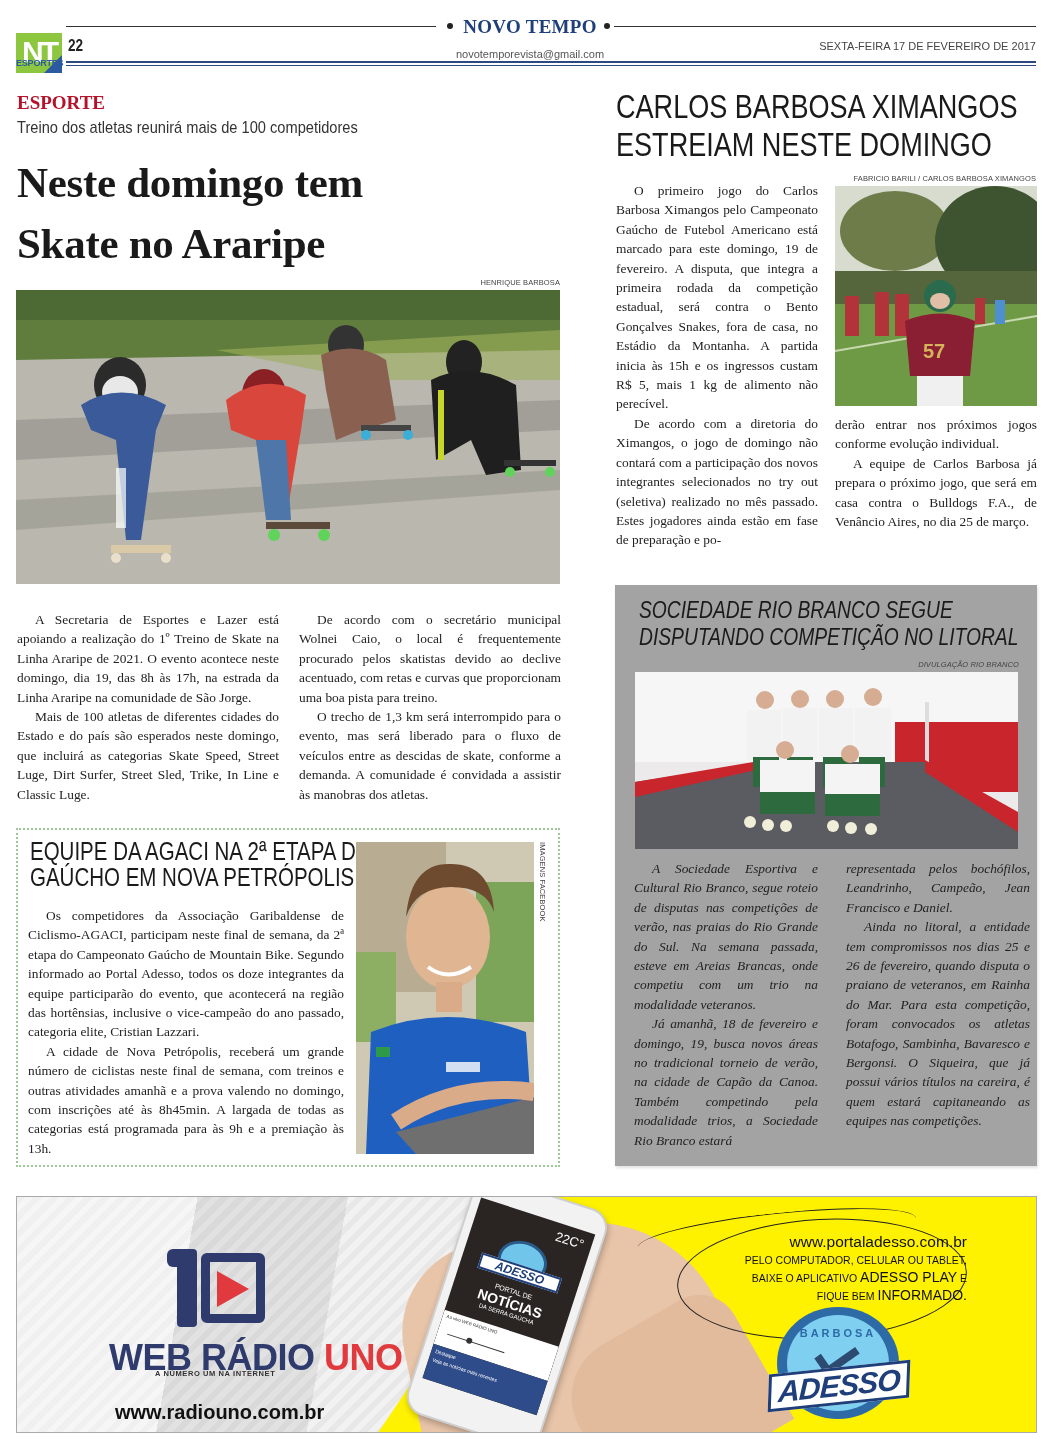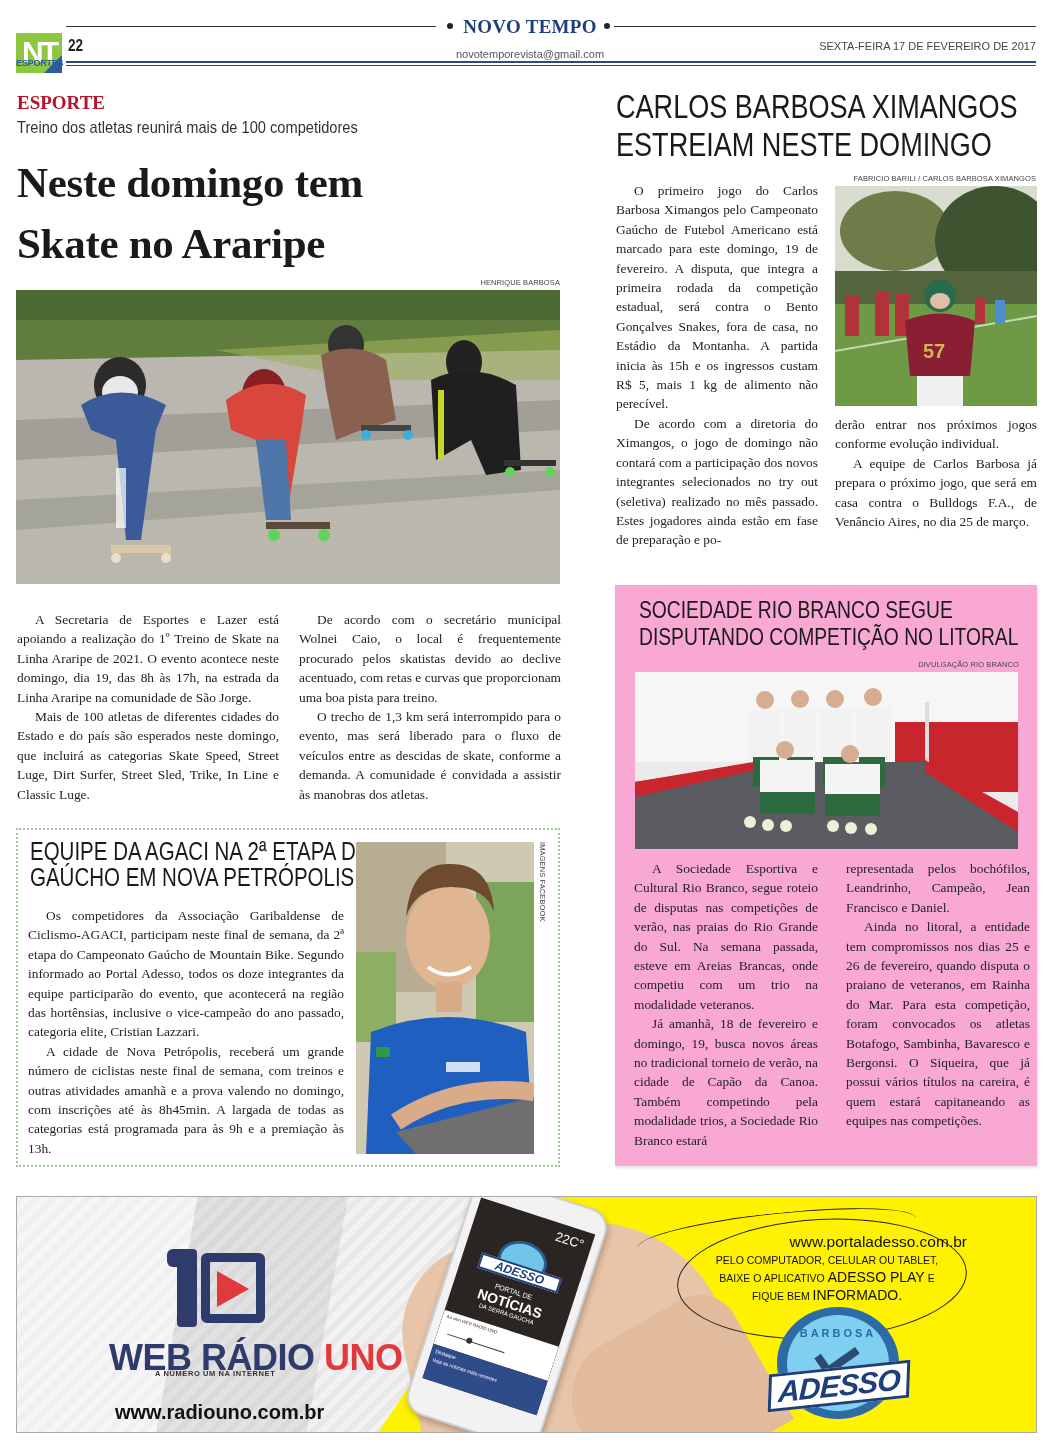--- a/index.html
+++ b/index.html
@@ -38,21 +38,21 @@
   .skate-col2 { position: absolute; left: 299px; top: 610px; width: 262px; }
 
   
   .xim-head { position: absolute; left: 616px; top: 88px; font-size: 33px; line-height: 38px; }
   .xim-credit { position: absolute; left: 836px; top: 174px; width: 200px; text-align: right; }
   .xim-photo { position: absolute; left: 835px; top: 186px; width: 202px; height: 220px; overflow: hidden; }
   .xim-col1 { position: absolute; left: 616px; top: 181px; width: 202px; }
   .xim-col2 { position: absolute; left: 835px; top: 415px; width: 202px; }
 
   
-  .rb-box { position: absolute; left: 615px; top: 585px; width: 422px; height: 581px; background: #f9a8d4; box-shadow: 1px 2px 3px rgba(0,0,0,0.12); }
+  .rb-box { position: absolute; left: 615px; top: 585px; width: 422px; height: 581px; background: #a3a3a3; box-shadow: 1px 2px 3px rgba(0,0,0,0.12); font-style: italic; }
   .rb-head { position: absolute; left: 24px; top: 12px; font-size: 23.5px; line-height: 27px; }
   .rb-credit { position: absolute; right: 18px; top: 75px; }
   .rb-photo { position: absolute; left: 20px; top: 87px; width: 383px; height: 177px; overflow: hidden; }
   .rb-col1 { position: absolute; left: 19px; top: 274px; width: 184px; }
   .rb-col2 { position: absolute; left: 219px; top: 274px; width: 184px; margin-left: 12px; }
 
   
   .ag-box { position: absolute; left: 16px; top: 828px; width: 544px; height: 339px; border: 2px dotted #9ec79a; }
   .ag-head { position: absolute; left: 12px; top: 8px; font-size: 25px; line-height: 26px; }
   .ag-text { position: absolute; left: 10px; top: 76px; width: 316px; }
@@ -87,21 +87,21 @@
   .ph-player { position: absolute; left: 0; top: 118px; width: 120px; height: 36px; background: #fff; }
   .ph-radio { position: absolute; left: 4px; top: 3px; font-family: "Liberation Sans", sans-serif; font-size: 4.5px; color: #333; }
   .ph-slider { position: absolute; left: 10px; top: 22px; width: 60px; height: 1px; background: #333; }
   .ph-knob { position: absolute; left: 30px; top: 19px; width: 6px; height: 6px; border-radius: 50%; background: #333; }
   .ph-bar { position: absolute; left: 0; top: 154px; width: 120px; height: 36px; background: #2f4c8a; }
   .ph-bar span { display: block; font-family: "Liberation Sans", sans-serif; font-size: 5px; color: #fff; padding: 3px 4px 0; }
 
   .oval { position: absolute; left: 660px; top: 22px; width: 290px; height: 120px; border: 1.5px solid #222; border-radius: 50%; transform: rotate(-3deg); }
   .oval-line { position: absolute; left: 620px; top: 16px; width: 280px; height: 40px; border-top: 1.5px solid #222; border-radius: 50%; transform: rotate(-6deg); }
   .pa-url { position: absolute; left: 670px; top: 36px; width: 280px; text-align: right; font-family: "Liberation Sans", sans-serif; font-size: 15.5px; color: #111; }
-  .pa-l { position: absolute; left: 670px; width: 280px; text-align: center; font-family: "Liberation Sans", sans-serif; font-size: 10.5px; color: #111; white-space: nowrap; }
+  .pa-l { position: absolute; left: 670px; width: 280px; text-align: right; font-family: "Liberation Sans", sans-serif; font-size: 10.5px; color: #111; white-space: nowrap; }
   .pa-l .big { font-size: 14px; }
   .pa-badge { position: absolute; left: 760px; top: 110px; width: 122px; height: 112px; border-radius: 50%; background: #2d6aa6; }
   .pa-badge-in { position: absolute; left: 10px; top: 8px; width: 102px; height: 96px; border-radius: 50%; background: #7fd0f0; }
   .pa-portal { position: absolute; left: 0; top: 12px; width: 102px; text-align: center; font-family: "Liberation Sans", sans-serif; font-weight: bold; font-size: 11px; letter-spacing: 3px; color: #2d6aa6; }
   .pa-check { position: absolute; left: 30px; top: 30px; width: 40px; height: 22px; border-left: 8px solid #2d4a70; border-bottom: 8px solid #2d4a70; transform: rotate(-35deg); }
   .pa-word { position: absolute; left: 752px; top: 170px; width: 140px; height: 38px; background: #fff; border: 3px solid #1f3f7a; transform: skewX(-8deg) rotate(-6deg); font-family: "Liberation Sans", sans-serif; font-weight: bold; font-style: italic; font-size: 30px; line-height: 32px; text-align: center; color: #1f3f7a; letter-spacing: -1px; }
 </style>
 </head>
 <body>
 

